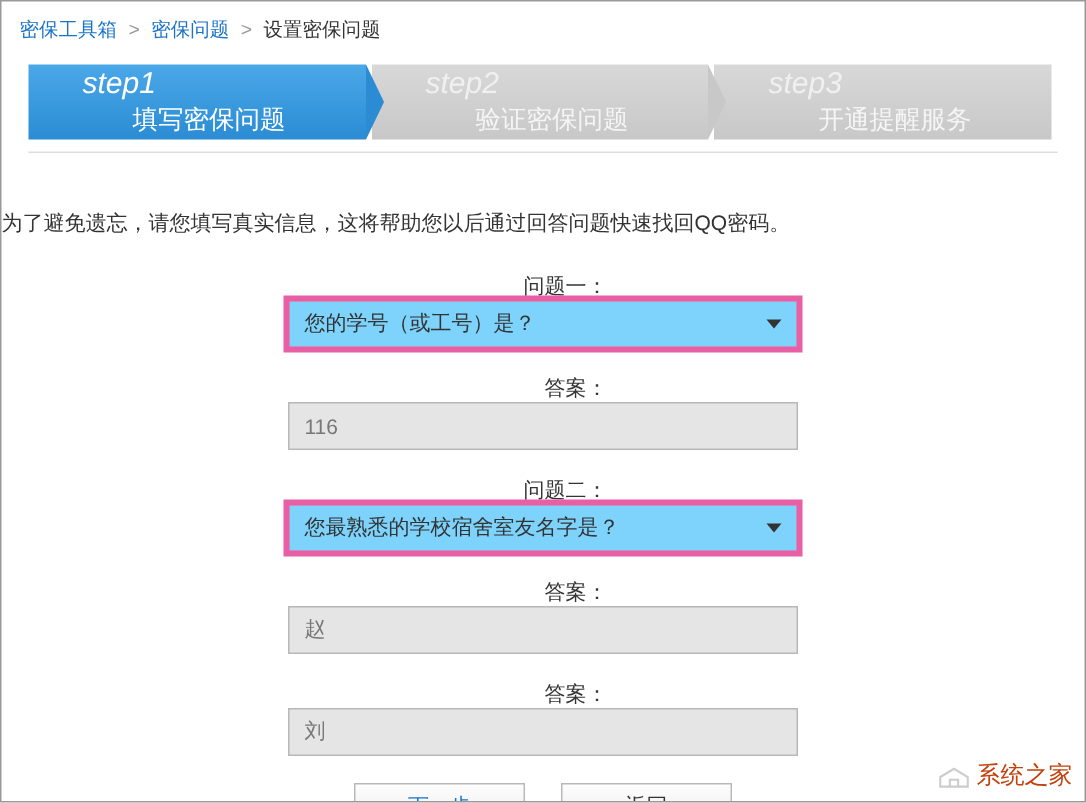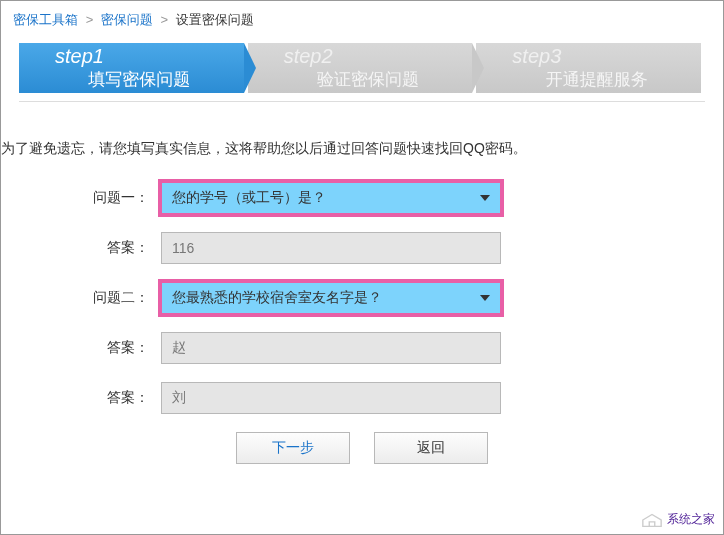--- a/index.html
+++ b/index.html
@@ -20,37 +20,37 @@
     .step-num { font-size: 20px; font-style: italic; color: #fff; font-weight: 300; line-height: 1; }
     .step-inactive .step-num { color: #f0f0f0; }
     .step-label { font-size: 17px; color: #fff; margin-top: 2px; text-align: center; padding-right: 20px; }
     .step-inactive .step-label { color: #f5f5f5; }
     
     .divider { border-top: 1px solid #ddd; margin: 6px 18px 0 18px; }
     
     .hint { text-align: left; font-size: 14px; color: #333; margin: 38px 0 24px 0; }
     
     .form { padding: 0 50px; }
-    .row { display: flex; align-items: center; margin-bottom: 18px; }
+    .row { display: flex; align-items: center; margin-bottom: 18px; flex-direction: column; }
     .row-label { width: 110px; text-align: right; padding-right: 12px; font-size: 14px; color: #333; }
     .row-field { flex: 1; position: relative; }
     
     .select-wrap { position: relative; width: 340px; border: 1px solid #b8b8b8; height: 32px; background: #7dd3fc; }
     .select-wrap.highlight { outline: 4px solid #e85fa6; outline-offset: -1px; }
     .select-inner { padding: 6px 28px 6px 10px; font-size: 14px; color: #333; }
     .select-caret { position: absolute; right: 10px; top: 12px; width: 0; height: 0; border-left: 5px solid transparent; border-right: 5px solid transparent; border-top: 6px solid #333; }
     
     .text-input { width: 340px; height: 32px; border: 1px solid #b8b8b8; padding: 0 10px; font-size: 14px; color: #777; background: #e5e5e5; }
     
     .buttons { display: flex; justify-content: center; gap: 24px; margin-top: 10px; }
     .btn { width: 114px; height: 32px; border: 1px solid #b8b8b8; background: linear-gradient(to bottom, #fdfdfd, #ececec); font-size: 14px; cursor: pointer; }
     .btn-primary { color: #1a73c9; }
     .btn-default { color: #333; }
     
-    .watermark { position: absolute; right: 8px; bottom: 6px; color: #4c1d95; font-size: 12px; display: flex; align-items: center; gap: 4px; }
+    .watermark { position: absolute; right: 8px; bottom: 6px; color: #c2410c; font-size: 16px; display: flex; align-items: center; gap: 4px; }
     .wm-icon { width: 22px; height: 16px; position: relative; }
     .wm-icon svg { width: 100%; height: 100%; }
   </style>
 </head>
 <body>
 
 <div class="breadcrumb">
   <a style="color:#1a73c9;text-decoration:none;">密保工具箱</a>
   <span class="sep">&gt;</span>
   <a style="color:#1a73c9;text-decoration:none;">密保问题</a>

